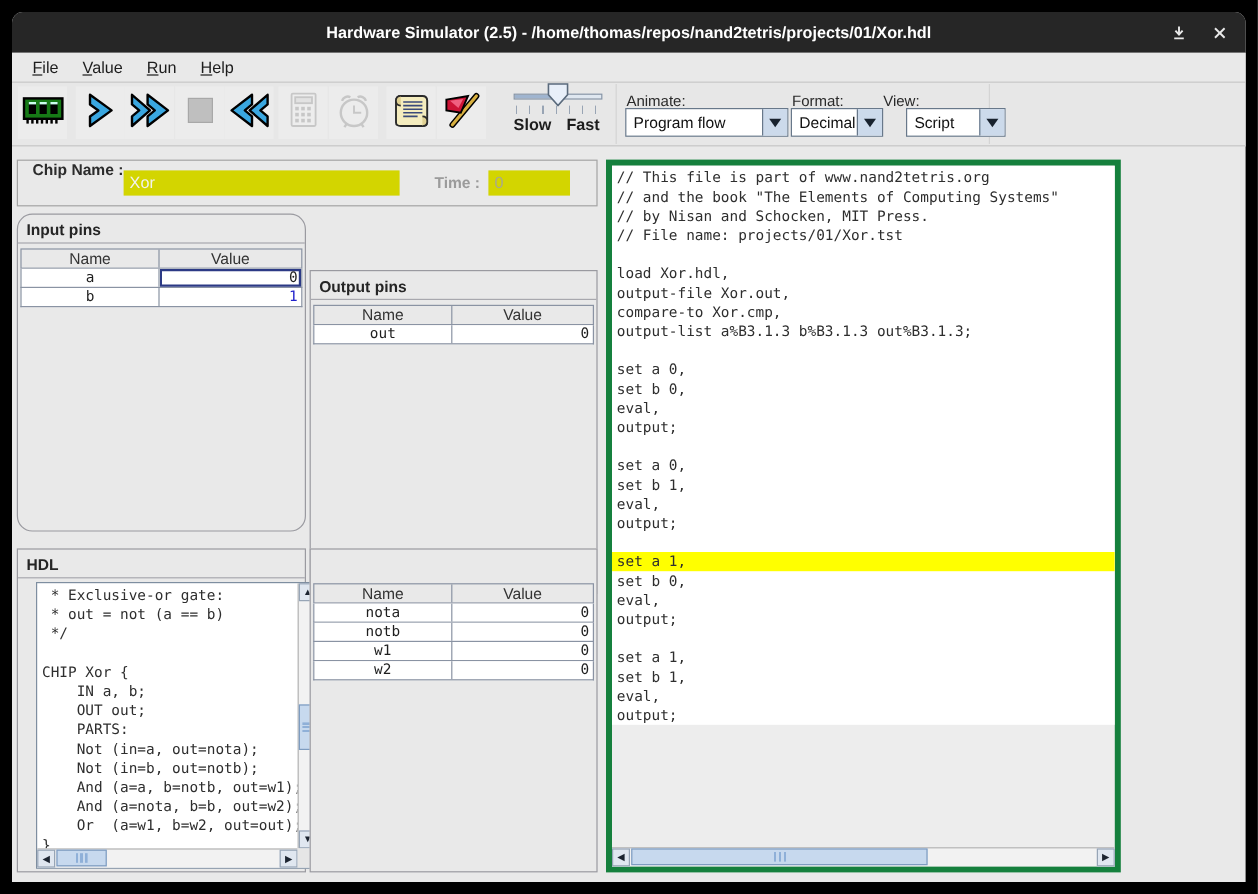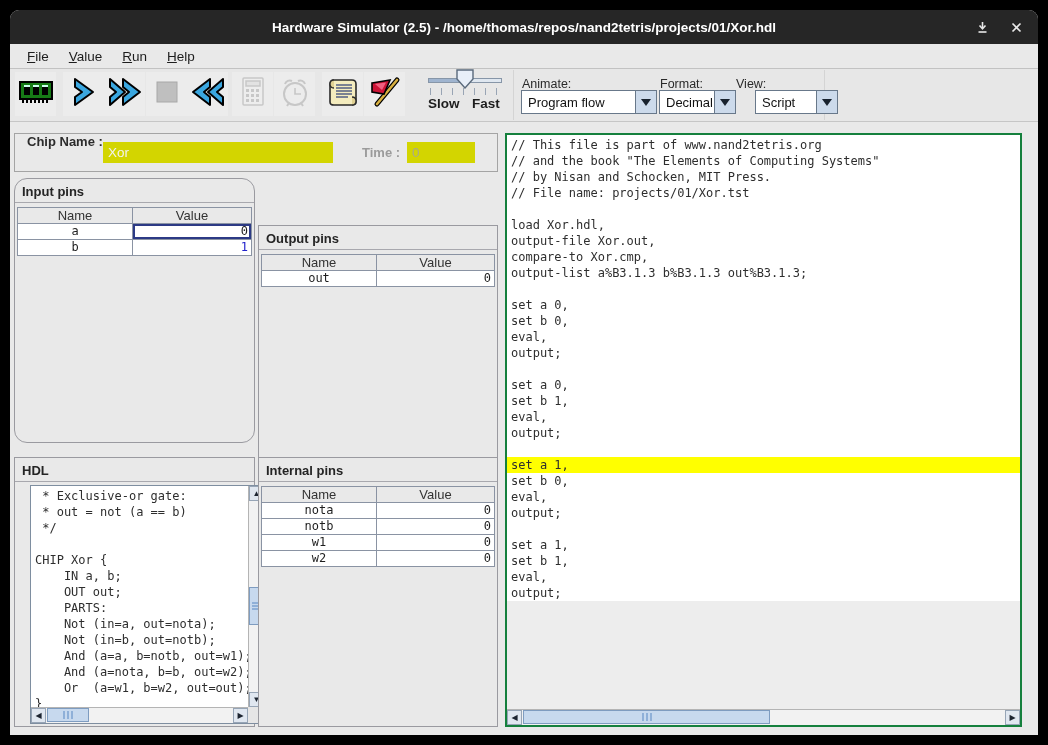--- a/index.html
+++ b/index.html
@@ -67,21 +67,21 @@
   .code-line.hl { background:#ffff00; }
 
   .hdl-panel { left:4px; top:447px; width:241px; height:270px; }
   .hdl-view { position:absolute; left:15px; top:27px; width:235px; height:239px; background:#fff; border:1px solid #7e8ea0; }
   .hdl-text { position:absolute; left:0; top:0; right:16px; bottom:16px; overflow:hidden; padding-top:2px; }
 
   .int-panel { left:248px; top:447px; width:240px; height:270px; }
   .in-panel  { left:4px; top:168px; width:241px; height:265px;border-radius:13px; }
   .out-panel { left:248px; top:168px; width:240px; height:270px;margin-top:47px; }
 
-  .script-panel { position:absolute; left:495px; top:123px; width:517px; height:594px; background:#ededed; border:2px solid #15803d; }
+  .script-panel { position:absolute; left:495px; top:123px; width:429px; height:594px; background:#ededed; border:5px solid #15803d; }
   .script-list { position:absolute; left:0; top:0; right:0; bottom:16px; overflow:hidden; }
   .script-white { background:#fff; padding-top:2px; }
 
   
   .hscroll { position:absolute; left:0; right:0; bottom:0; height:16px; background:#f2f2f2; border-top:1px solid #b4b4b4; }
   .vscroll { position:absolute; top:0; bottom:16px; right:0; width:16px; background:#f2f2f2; border-left:1px solid #b4b4b4; }
   .sb-btn { position:absolute; width:15px; height:15px; background:#e0e7f0; border:1px solid #97a5b6; color:#1c2430; font-size:8px; line-height:13px; text-align:center; }
   .sb-thumb { position:absolute; background:#c7d9ee; border:1px solid #7e9cc0; display:flex; align-items:center; justify-content:center; }
   .grip-h { width:10px; height:8px; background:repeating-linear-gradient(90deg,#8fb0d8 0 2px,transparent 2px 4px); }
   .grip-v { width:10px; height:8px; background:repeating-linear-gradient(0deg,#8fb0d8 0 2px,transparent 2px 3px); }
@@ -355,21 +355,20 @@
         <div class="sb-thumb" style="left:16px; width:42px; top:0; height:14px;">
             <span class="grip-h"></span>
           </div>
         <div class="sb-btn" style="right:0; top:0;">▶</div>
       </div>
       <div class="sb-corner"></div>
     </div>
   </div>
 
   <div class="pins-panel int-panel">
-    <div class="panel-title">Internal pins</div>
     <div class="ptable">
         <div class="thead">
           <div class="th c-name">Name</div>
           <div class="th c-val">Value</div>
         </div>
         <div class="trow">
           <div class="td c-name">nota</div>
           <div class="td c-val">0</div>
         </div>
         <div class="trow">

